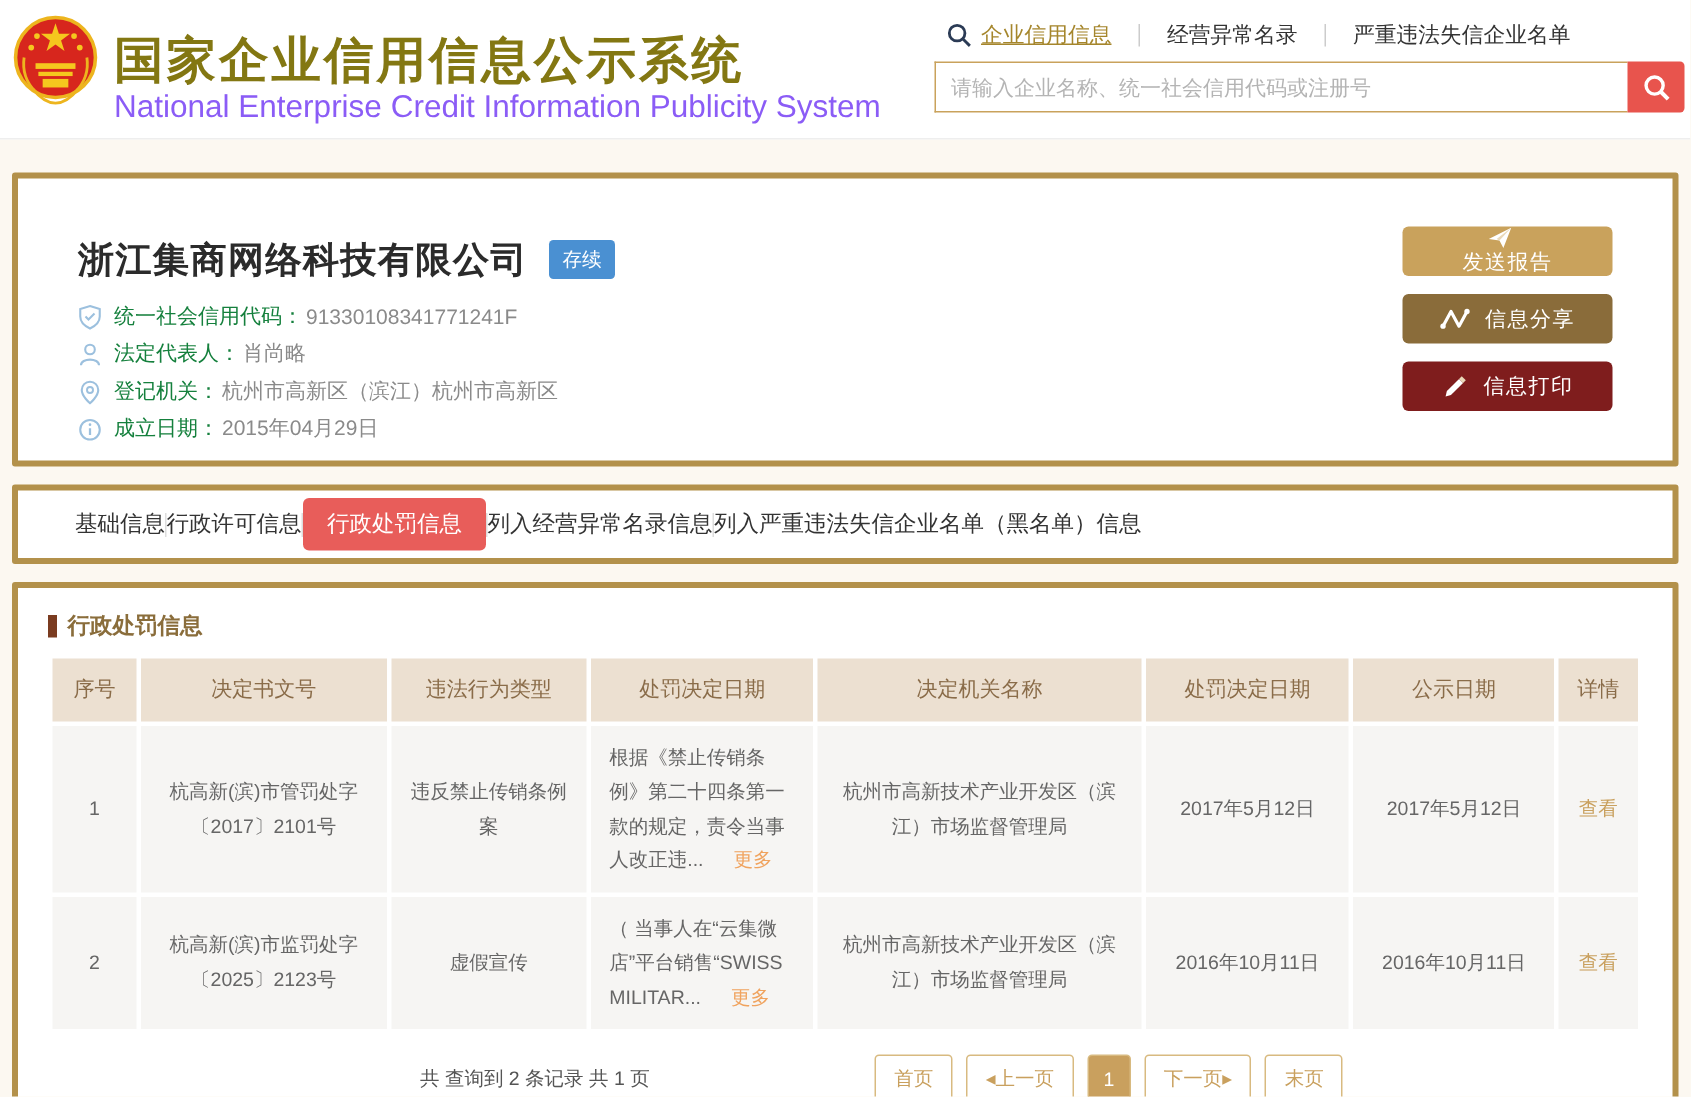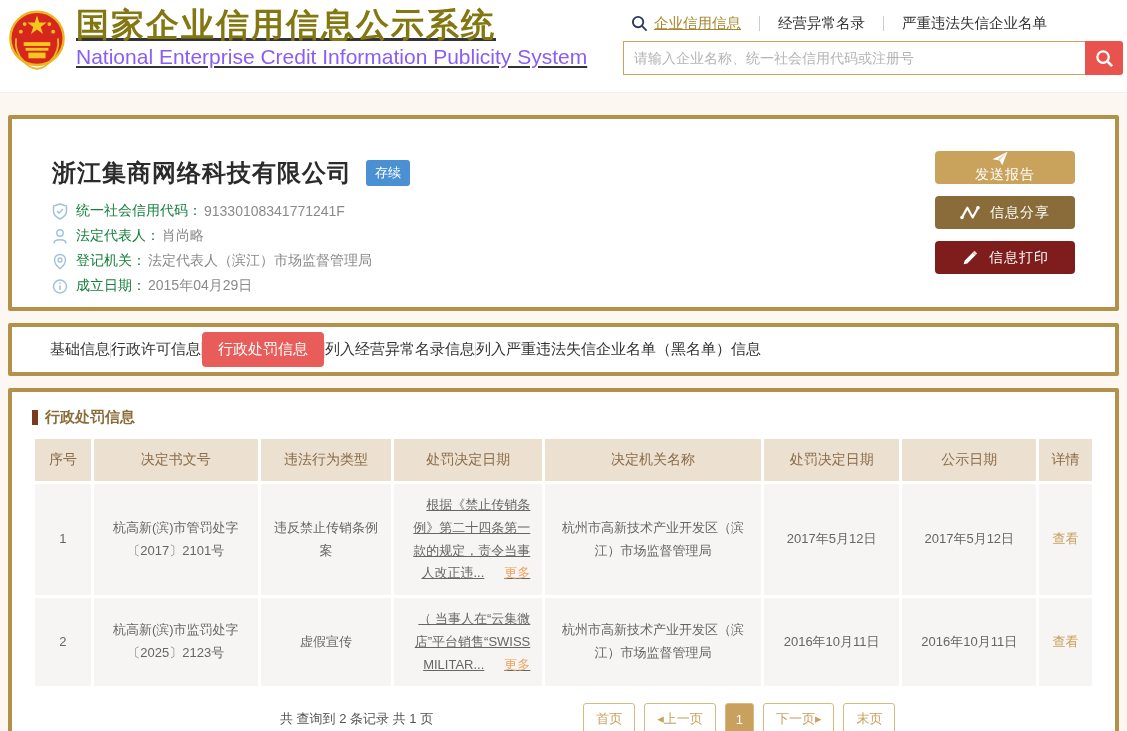--- a/index.html
+++ b/index.html
@@ -7,21 +7,21 @@
   body {
     font-family:"Liberation Sans","DejaVu Sans",sans-serif;
     background:#fcf8f1;
     color:#333;
   }
   
   .header {
     position:relative; height:93px; background:#fff;
     border-bottom:1px solid #eee;
   }
-  .brand { position:absolute; left:8px; top:6px; display:flex; align-items:flex-start;text-decoration:underline; }
+  .brand { position:absolute; left:8px; top:6px; display:flex; align-items:flex-end; }
   .brand-text { margin-left:10px; }
   .site-title { font-size:33px; font-weight:bold; color:#837712; letter-spacing:2px; line-height:1.15; }
   .site-subtitle { font-size:21px; color:#8b5cf6; margin-top:1px; }
   .header-right { position:absolute; right:4px; top:14px; width:500px; }
   .nav-row { display:flex; align-items:center; font-size:14.5px; margin-left:8px; margin-bottom:8px; }
   .nav-row svg { margin-right:6px; }
   .nav-link { color:#333; text-decoration:none; cursor:pointer; }
   .nav-link.active { color:#a5862c; text-decoration:underline; }
   .nav-sep { width:1px; height:15px; background:#ccc; margin:0 18px; }
   .search-row { display:flex; }
@@ -73,21 +73,21 @@
   .section-text { font-size:15px; color:#8a6d3b; font-weight:600; }
   table.penalty { width:100%; border-collapse:separate; border-spacing:3px; margin-top:9px; }
   .penalty th {
     background:#ece0d1; color:#8a6c49; font-size:14px; font-weight:500;
     height:42px; padding:4px 6px; white-space:nowrap;
   }
   .penalty td {
     background:#f6f5f3; color:#666; font-size:13px; line-height:1.75;
     padding:10px 12px; text-align:center; vertical-align:middle;
   }
-  .penalty td.cell-content { text-align:right;text-decoration:underline; }
+  .penalty td.cell-content { text-align:left; }
   .row-1 td { height:98px; }
   .row-2 td { height:86px; }
   .more-link { color:#f0a35e; cursor:pointer; text-decoration:none; margin-left:20px; white-space:nowrap; }
   .view-link { color:#c9a05e; cursor:pointer; text-decoration:none; }
   
   .pagination-row { display:flex; align-items:center; margin-top:15px; height:30px; }
   .results-summary { margin-left:248px; font-size:13px; color:#555; }
   .pager { display:flex; margin-left:150px; }
   .page-btn {
     border:1px solid #d8ba80; background:#fff; color:#c9a05e; font-size:13px;
@@ -168,21 +168,21 @@
         </svg>
         <span class="field-label">法定代表人：</span>
         <span class="field-value">肖尚略</span>
       </div>
       <div class="field-line">
         <svg width="16" height="17" viewBox="0 0 16 17">
           <path d="M8 1.5 C4.9 1.5 2.5 3.9 2.5 7 C2.5 11.2 8 15.8 8 15.8 C8 15.8 13.5 11.2 13.5 7 C13.5 3.9 11.1 1.5 8 1.5 Z" fill="none" stroke="#9cc0de" stroke-width="1.4"></path>
           <circle cx="8" cy="7" r="2" fill="none" stroke="#9cc0de" stroke-width="1.3"></circle>
         </svg>
         <span class="field-label">登记机关：</span>
-        <span class="field-value">法定代表人（滨江）市场监督管理局</span>
+        <span class="field-value">杭州市高新区（滨江）杭州市高新区</span>
       </div>
       <div class="field-line">
         <svg width="16" height="17" viewBox="0 0 16 16">
           <circle cx="8" cy="8" r="6.5" fill="none" stroke="#9cc0de" stroke-width="1.4"></circle>
           <line x1="8" y1="7" x2="8" y2="11.5" stroke="#9cc0de" stroke-width="1.5"></line>
           <circle cx="8" cy="4.6" r="0.9" fill="#9cc0de"></circle>
         </svg>
         <span class="field-label">成立日期：</span>
         <span class="field-value">2015年04月29日</span>
       </div>

